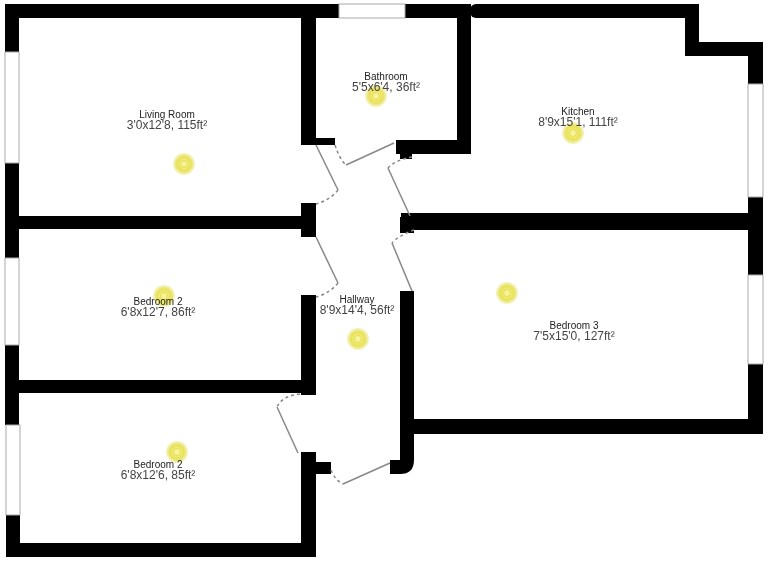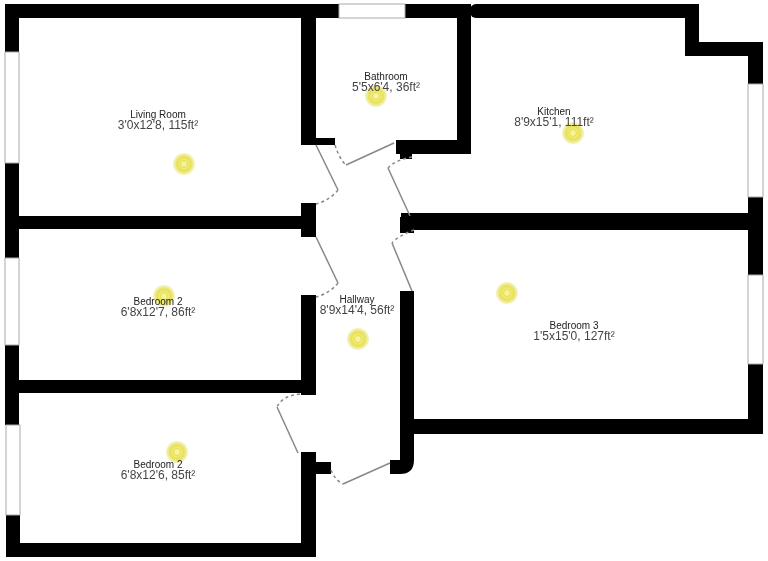--- a/index.html
+++ b/index.html
@@ -92,40 +92,40 @@
 </svg>
 
 <div class="light" style="left:184px;top:164px;"></div>
 <div class="light" style="left:376px;top:96px;"></div>
 <div class="light" style="left:573px;top:133px;"></div>
 <div class="light" style="left:164px;top:296px;"></div>
 <div class="light" style="left:358px;top:339px;"></div>
 <div class="light" style="left:507px;top:293px;"></div>
 <div class="light" style="left:177px;top:452px;"></div>
 
-<div class="label" style="left:158px;top:109px;">
+<div class="label" style="left:167px;top:109px;">
   <span class="name">Living Room</span>
   <span class="dims">3'0x12'8, 115ft²</span>
 </div>
 <div class="label" style="left:386px;top:71px;">
   <span class="name">Bathroom</span>
   <span class="dims">5'5x6'4, 36ft²</span>
 </div>
-<div class="label" style="left:554px;top:106px;">
+<div class="label" style="left:578px;top:106px;">
   <span class="name">Kitchen</span>
   <span class="dims">8'9x15'1, 111ft²</span>
 </div>
 <div class="label" style="left:158px;top:296px;">
   <span class="name">Bedroom 2</span>
   <span class="dims">6'8x12'7, 86ft²</span>
 </div>
 <div class="label" style="left:357px;top:294px;">
   <span class="name">Hallway</span>
   <span class="dims">8'9x14'4, 56ft²</span>
 </div>
 <div class="label" style="left:574px;top:320px;">
   <span class="name">Bedroom 3</span>
-  <span class="dims">1'5x15'0, 127ft²</span>
+  <span class="dims">7'5x15'0, 127ft²</span>
 </div>
 <div class="label" style="left:158px;top:459px;">
   <span class="name">Bedroom 2</span>
   <span class="dims">6'8x12'6, 85ft²</span>
 </div>
 
 </body></html>

